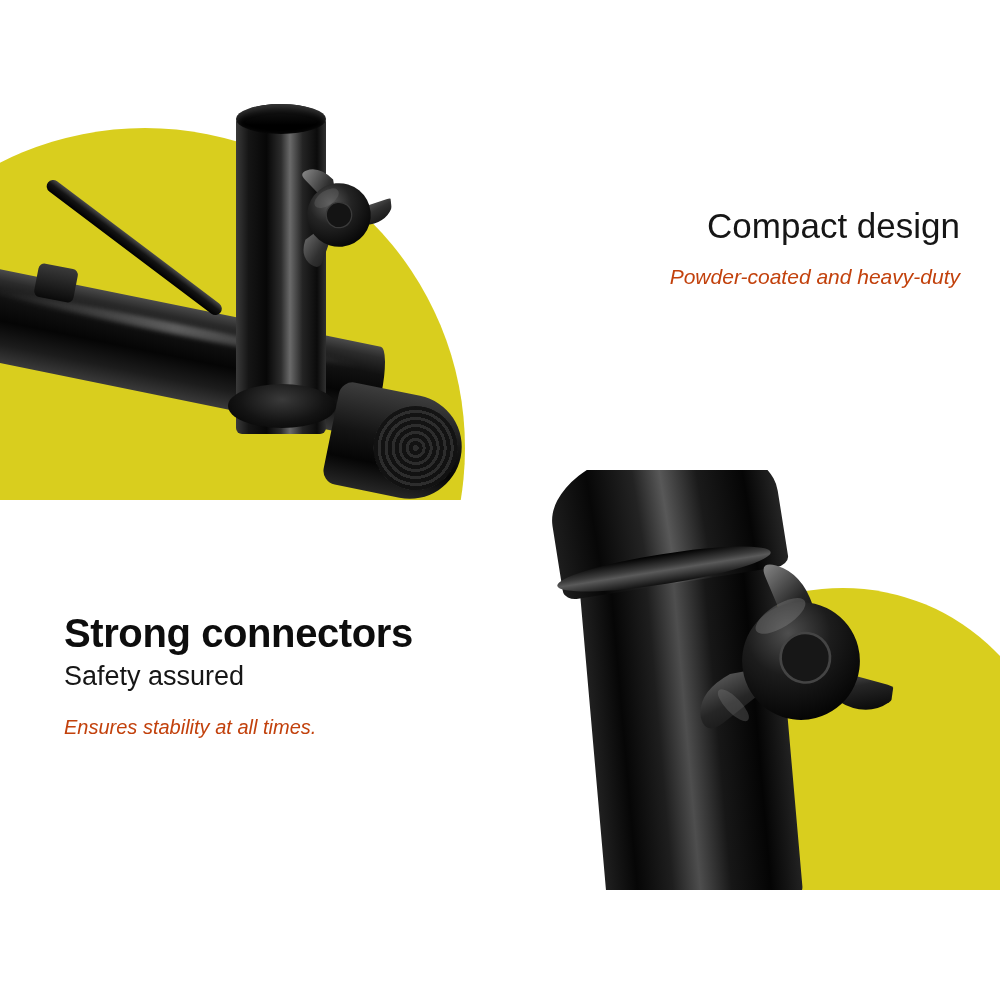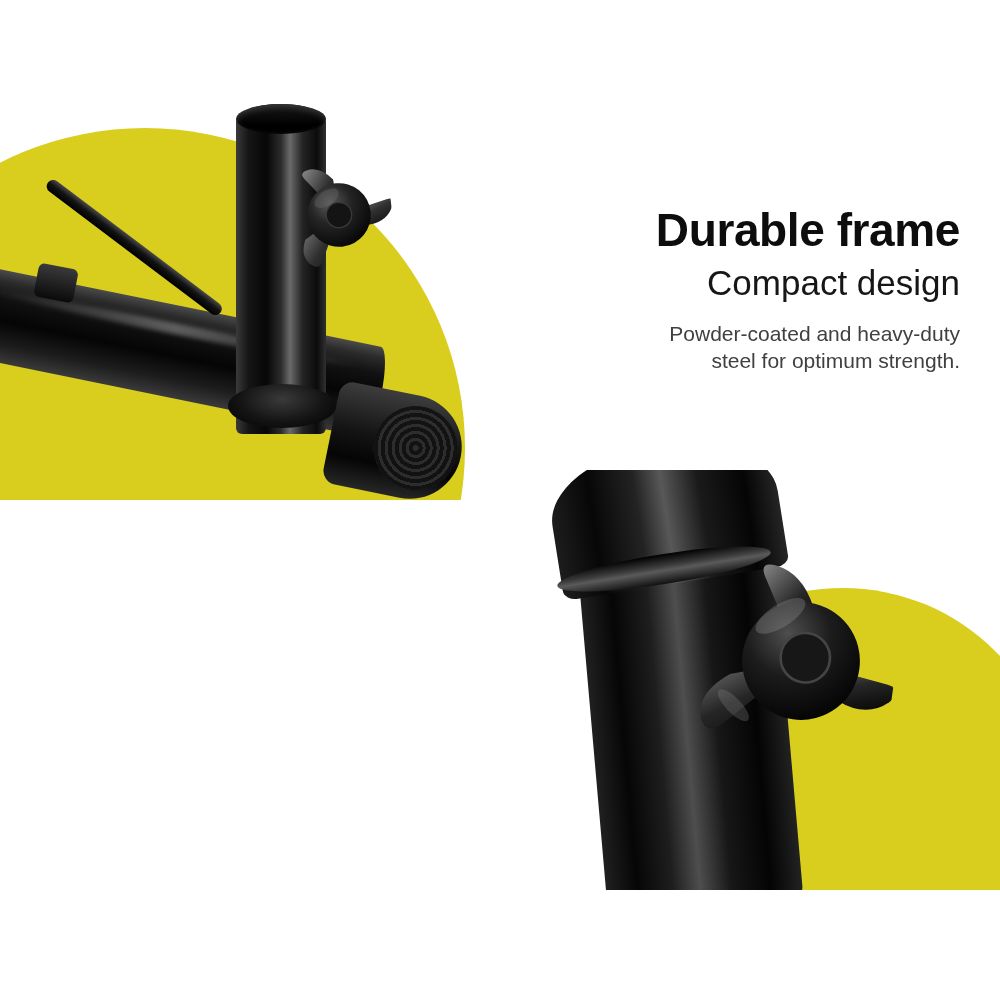--- a/index.html
+++ b/index.html
@@ -263,22 +263,23 @@
     line-height: 1.06;
     color: #0d0d0d;
   }
   .tb-sub {
     font-weight: 400;
     line-height: 1.12;
     color: #161616;
   }
   .tb-body {
     font-weight: 400;
-    color: #404040;
+    color: #c2410c;
     line-height: 1.3;
+    font-style: italic;
   }
 
   #text-tr {
     right: 40px;
     top: 206px;
     width: 430px;
     text-align: right;
   }
   #text-tr .tb-title { font-size: 46px; margin: 0 0 8px 0; }
   #text-tr .tb-sub   { font-size: 35px; margin: 0 0 18px 0; }
@@ -337,28 +338,31 @@
         <path d="M50 50 L96 40 Q104 38 101 46 Q96 60 78 62 Z" fill="url(#kr1)"></path>
         <path d="M50 50 L30 92 Q26 100 19 94 Q9 85 16 70 Z" fill="url(#kr1)"></path>
         <circle cx="50" cy="50" r="30" fill="url(#kg1)"></circle>
         <circle cx="50" cy="50" r="12" fill="#141414" stroke="#3a3a3a" stroke-width="1.2"></circle>
         <ellipse cx="40" cy="33" rx="13" ry="7" fill="#6e6e6e" opacity=".35" transform="rotate(-28 40 33)"></ellipse>
       </g>
     </svg>
   </div>
 
   <div class="textblock" id="text-tr">
-    <h2 class="tb-title">Durable frame</h2>
     <h3 class="tb-sub">Compact design</h3>
     <p class="tb-body">
       <span>Powder-coated and heavy-duty</span><br>
-      <span>steel for optimum strength.</span>
     </p>
   </div>
 
+  <div class="textblock" id="text-bl">
+    <h2 class="tb-title">Strong connectors</h2>
+    <h3 class="tb-sub">Safety assured</h3>
+    <p class="tb-body">Ensures stability at all times.</p>
+  </div>
 
   <div class="quad" id="photo-br">
     <div class="disc"></div>
 
     <div class="tube-bot"></div>
     <div class="tube-top"></div>
     <div class="collar"></div>
 
     <svg class="knob" viewBox="0 0 100 100">
       <defs>

